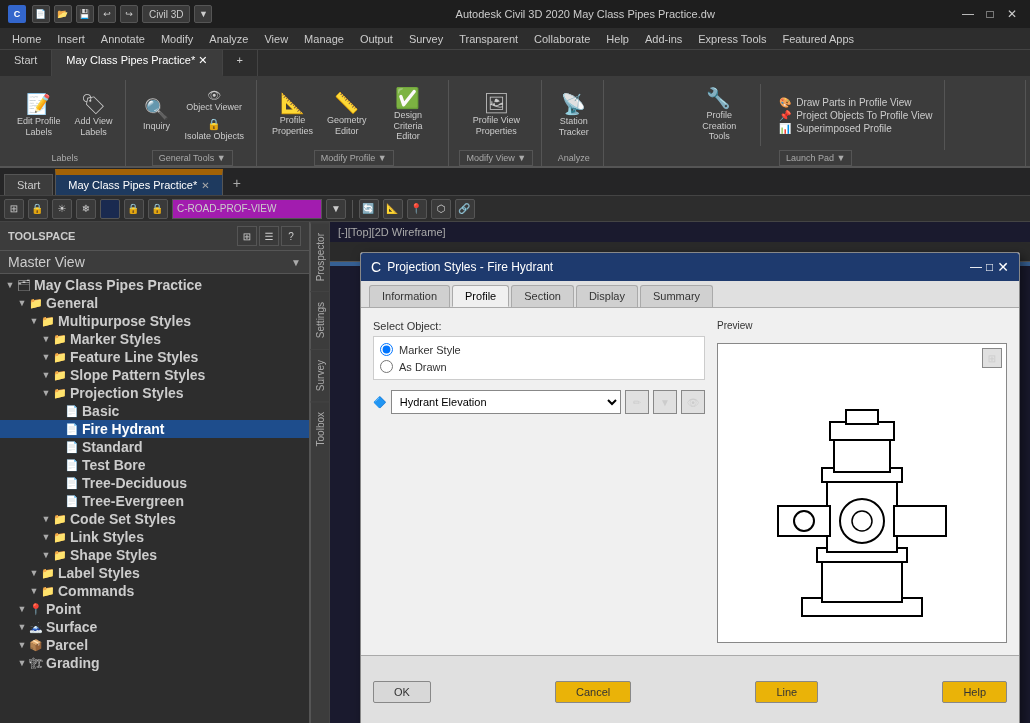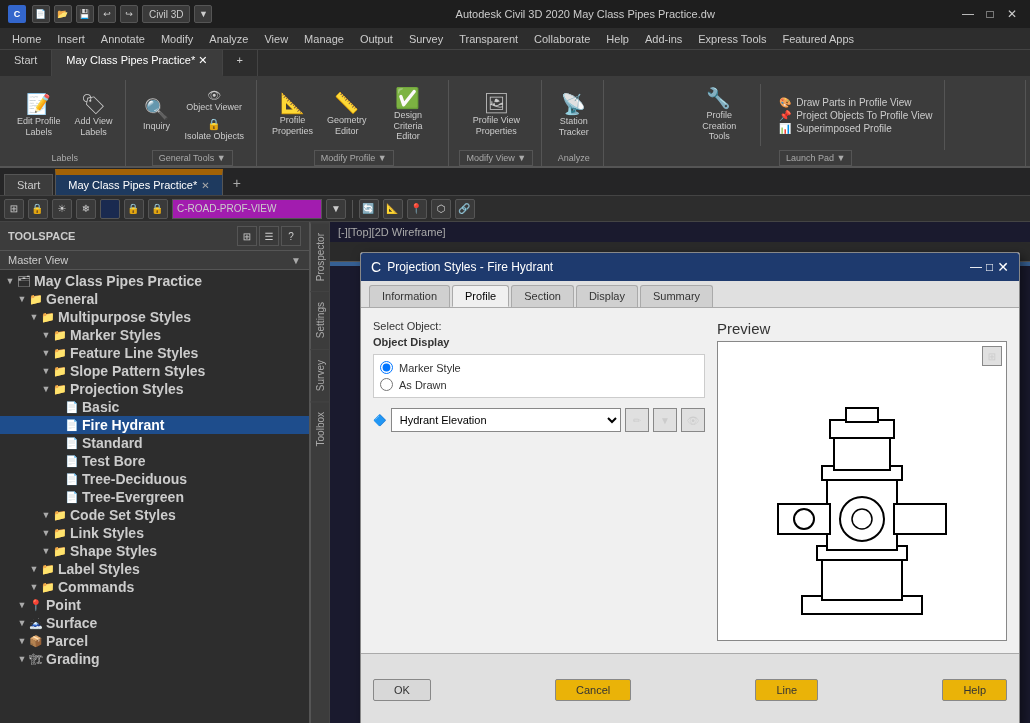--- a/index.html
+++ b/index.html
@@ -55,21 +55,21 @@
     
     #main { display: flex; height: calc(723px - 28px - 22px - 90px - 28px - 26px); }
 
     
     #toolspace { width: 310px; background: #2d2d2d; border-right: 1px solid #555; display: flex; flex-direction: column; }
     #toolspace-header { background: #3c3c3c; padding: 4px 8px; font-size: 11px; color: #ccc; display: flex; align-items: center; justify-content: space-between; border-bottom: 1px solid #555; }
     #toolspace-header .ts-title { font-size: 11px; color: #ccc; font-weight: bold; }
     .ts-tb-btn { width: 20px; height: 20px; background: #3a3a3a; border: 1px solid #555; color: #ccc; display: flex; align-items: center; justify-content: center; font-size: 10px; cursor: pointer; }
 
     #master-view-bar { background: #3c3c3c; padding: 3px 8px; font-size: 11px; color: #ccc; display: flex; align-items: center; justify-content: space-between; border-bottom: 1px solid #555; }
-    .master-view-label { font-size: 11px; color: #ccc; }
+    .master-view-label { font-size: 14px; color: #ccc; }
     .mv-arrow { font-size: 10px; color: #aaa; cursor: pointer; }
 
     
     #tree { flex: 1; overflow-y: auto; padding: 2px 0; background: #2d2d2d; }
     .tree-item { display: flex; align-items: center; padding: 1px 0; cursor: pointer; white-space: nowrap; font-size: 11px; color: #ccc; }
     .tree-item.selected { background: #1e4d8c; color: white; }
     .tree-indent { display: inline-block; }
     .tree-toggle { display: inline-block; width: 12px; text-align: center; font-size: 9px; color: #aaa; }
     .tree-icon { display: inline-block; width: 16px; text-align: center; font-size: 11px; margin-right: 2px; }
     .tree-label { font-size: 14px; font-weight: bold; }
@@ -100,21 +100,21 @@
     .form-label { font-size: 11px; color: #333; margin-bottom: 4px; display: block; }
     .form-select { width: 100%; height: 24px; background: white; border: 1px solid #888; font-size: 11px; padding: 0 4px; margin-bottom: 10px; }
     .section-label { font-size: 11px; color: #333; margin-bottom: 6px; font-weight: bold; }
     .radio-group { display: flex; flex-direction: column; gap: 4px; margin-bottom: 10px; padding: 6px; background: white; border: 1px solid #ccc; }
     .radio-item { display: flex; align-items: center; gap: 6px; font-size: 11px; color: #333; }
     .radio-item input[type=radio] { margin: 0; }
     .marker-row { display: flex; align-items: center; gap: 4px; }
     .marker-select { flex: 1; height: 24px; background: white; border: 1px solid #888; font-size: 11px; padding: 0 4px; }
     .marker-btn { width: 24px; height: 24px; background: #e0e0e0; border: 1px solid #888; display: flex; align-items: center; justify-content: center; cursor: pointer; font-size: 10px; }
     .preview-box { background: white; border: 1px solid #888; width: 100%; height: 300px; display: flex; align-items: center; justify-content: center; position: relative; }
-    .preview-label { font-size: 15px; color: #333; margin-bottom: 4px; }
+    .preview-label { font-size: 10px; color: #333; margin-bottom: 12px; }
     .preview-corner-btn { position: absolute; top: 4px; right: 4px; width: 20px; height: 20px; background: #e0e0e0; border: 1px solid #888; display: flex; align-items: center; justify-content: center; cursor: pointer; font-size: 10px; }
     #dialog-footer { background: #e0e0e0; padding: 25px 12px; display: flex; justify-content: space-between; gap: 18px; border-top: 1px solid #aaa; }
     .dlg-btn { padding: 4px 20px; font-size: 11px; border: 1px solid #888; cursor: pointer; background: #eab308; color: #333; border-radius: 2px; }
     .dlg-btn.default { background: #d8d8d8; }
 
     
     #red-arrow { position: absolute; pointer-events: none; }
 
     
     ::-webkit-scrollbar { width: 8px; height: 8px; }
@@ -496,21 +496,20 @@
         <div class="dialog-tab active">Profile</div>
         <div class="dialog-tab">Section</div>
         <div class="dialog-tab">Display</div>
         <div class="dialog-tab">Summary</div>
       </div>
       <div id="dialog-content">
 
         <div id="dialog-left">
           <label class="form-label">Select Object:</label>
 
-          <div class="section-label">Object Display</div>
           <div class="radio-group">
             <div class="radio-item">
               <input type="radio" name="object-display" checked="" style="">
               <span>Marker Style</span>
             </div>
             <div class="radio-item">
               <input type="radio" name="object-display" style="">
               <span>As Drawn</span>
             </div>
           </div>

